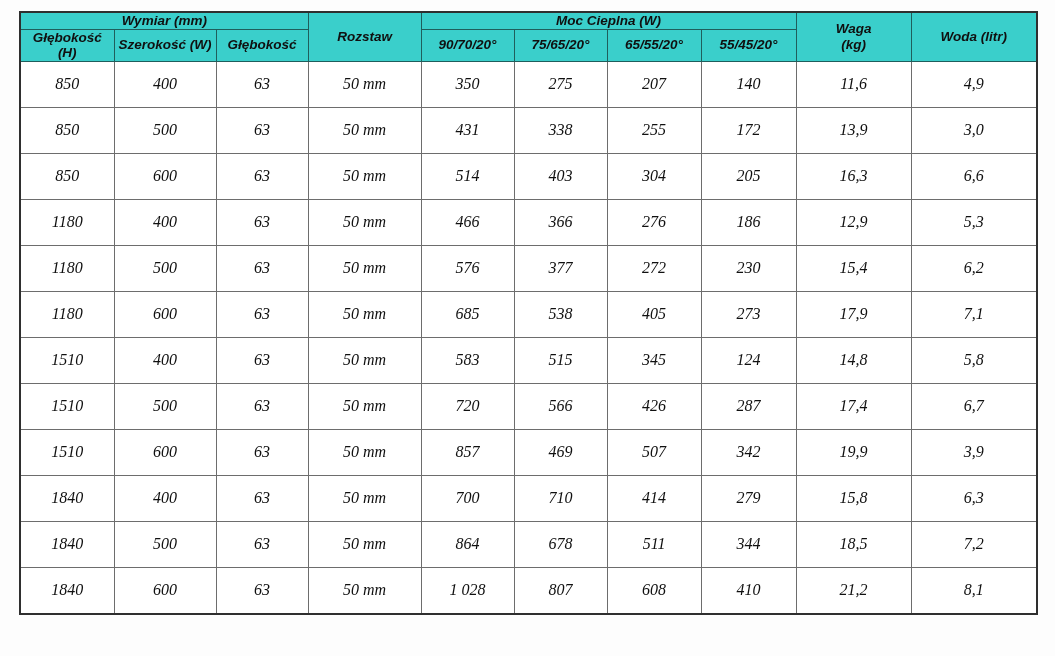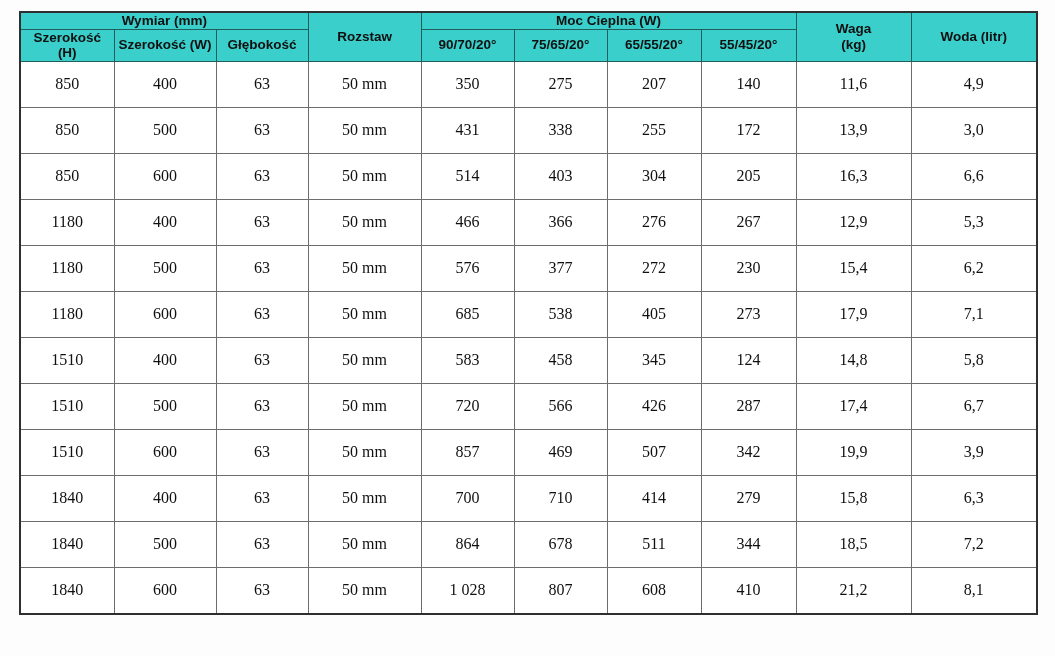--- a/index.html
+++ b/index.html
@@ -21,20 +21,21 @@
     width: 1017px;
     height: 624px;
   }
 
   table.spec-table {
     border-collapse: collapse;
     table-layout: fixed;
     width: 1017px;
     height: 456px;
     border: 2px solid #2f2f2f;
+    font-style: italic;
   }
 
   table.spec-table th,
   table.spec-table td {
     border: 1px solid #6d6d6d;
     text-align: center;
     vertical-align: middle;
     padding: 0 2px;
   }
 
@@ -94,21 +95,21 @@
         <th class="h-group" colspan="3">Wymiar (mm)</th>
         <th class="h-tall" rowspan="2">Rozstaw</th>
         <th class="h-group" colspan="4">Moc Cieplna (W)</th>
         <th class="h-tall" rowspan="2">
           <span>Waga</span><br>
           <span>(kg)</span>
         </th>
         <th class="h-tall" rowspan="2">Woda (litr)</th>
       </tr>
       <tr>
-        <th class="h-sub">Szerokość (H)</th>
+        <th class="h-sub">Głębokość (H)</th>
         <th class="h-sub">Szerokość (W)</th>
         <th class="h-sub">Głębokość</th>
         <th class="h-sub">90/70/20°</th>
         <th class="h-sub">75/65/20°</th>
         <th class="h-sub">65/55/20°</th>
         <th class="h-sub">55/45/20°</th>
       </tr>
     </thead>
     <tbody id="spec-body">
         <tr>
@@ -148,21 +149,21 @@
           <td>6,6</td>
         </tr>
         <tr>
           <td>1180</td>
           <td>400</td>
           <td>63</td>
           <td>50 mm</td>
           <td>466</td>
           <td>366</td>
           <td>276</td>
-          <td>267</td>
+          <td>186</td>
           <td>12,9</td>
           <td>5,3</td>
         </tr>
         <tr>
           <td>1180</td>
           <td>500</td>
           <td>63</td>
           <td>50 mm</td>
           <td>576</td>
           <td>377</td>
@@ -182,21 +183,21 @@
           <td>273</td>
           <td>17,9</td>
           <td>7,1</td>
         </tr>
         <tr>
           <td>1510</td>
           <td>400</td>
           <td>63</td>
           <td>50 mm</td>
           <td>583</td>
-          <td>458</td>
+          <td>515</td>
           <td>345</td>
           <td>124</td>
           <td>14,8</td>
           <td>5,8</td>
         </tr>
         <tr>
           <td>1510</td>
           <td>500</td>
           <td>63</td>
           <td>50 mm</td>

